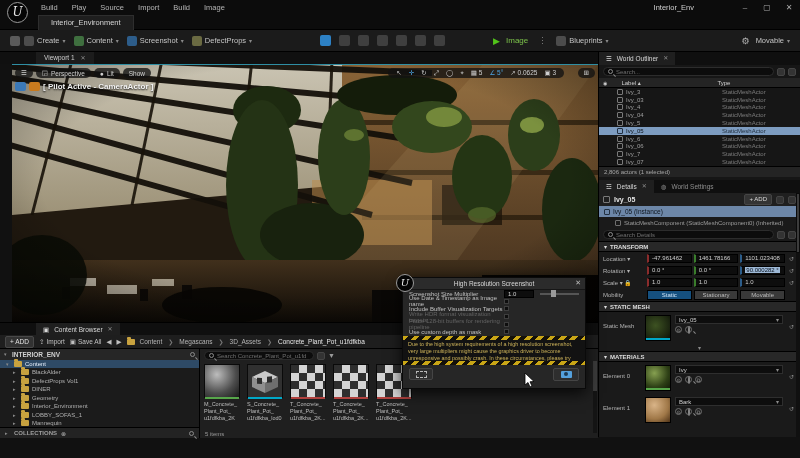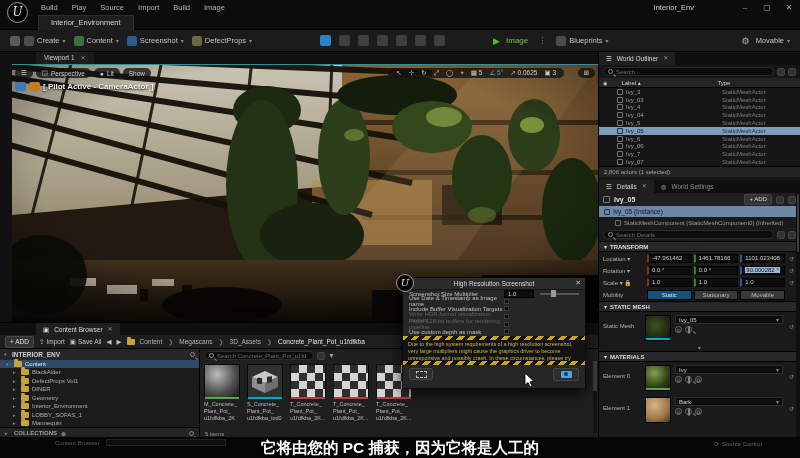--- a/index.html
+++ b/index.html
@@ -758,31 +758,20 @@
     <div id="dlg-buttons">
       <span id="capture-region-btn">
           <span class="dash"></span>
         </span>
       <span id="capture-btn">
           <span class="cam"></span>
         </span>
     </div>
   </div>
 
-  <div class="abs" id="bottombar">
-    <div id="status-left">
-      <span>Content Browser</span>
-      <span id="console-box"></span>
-    </div>
-    <div id="status-right">
-      <span>⟳</span>
-      <span>Source Control</span>
-    </div>
-    <div id="subtitle">它将由您的 PC 捕获，因为它将是人工的</div>
-  </div>
 
   <div class="abs" id="cursor">
     <svg width="11" height="15" viewBox="0 0 11 15">
         <polygon points="1,0 1,12 4,9.5 6,14 8,13 6,8.8 10,8.5" fill="#fff" stroke="#000" stroke-width="0.8"></polygon>
       </svg>
   </div>
 
 </div>
 
 </body></html>

